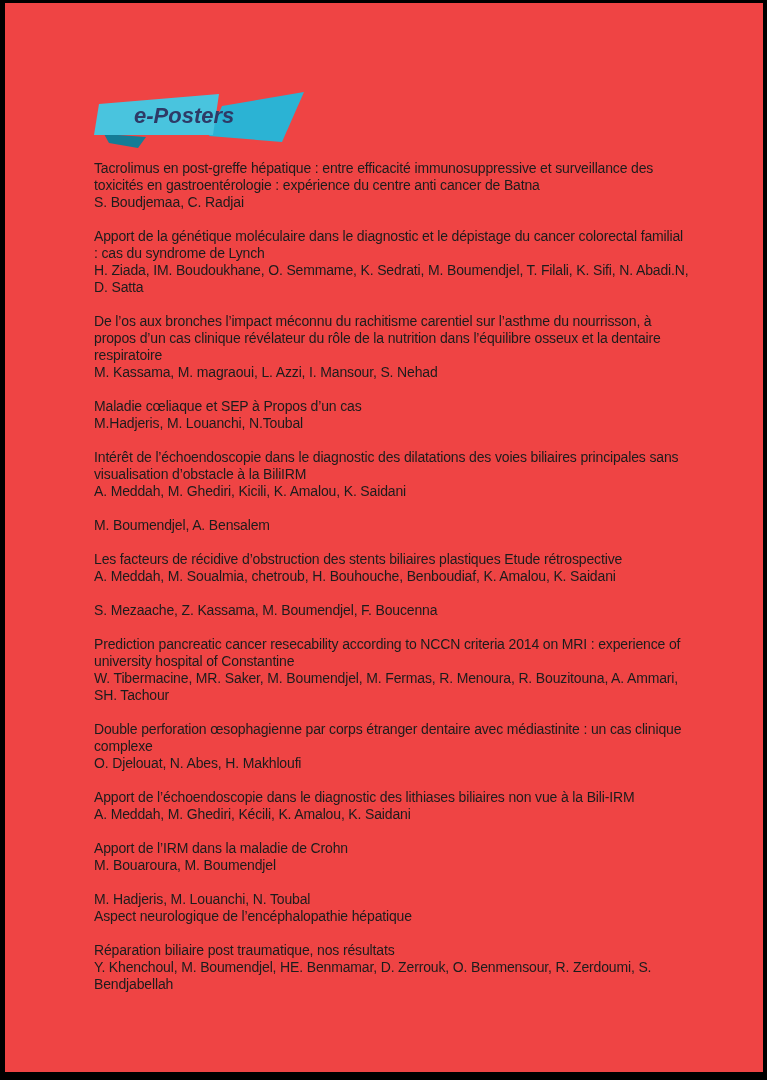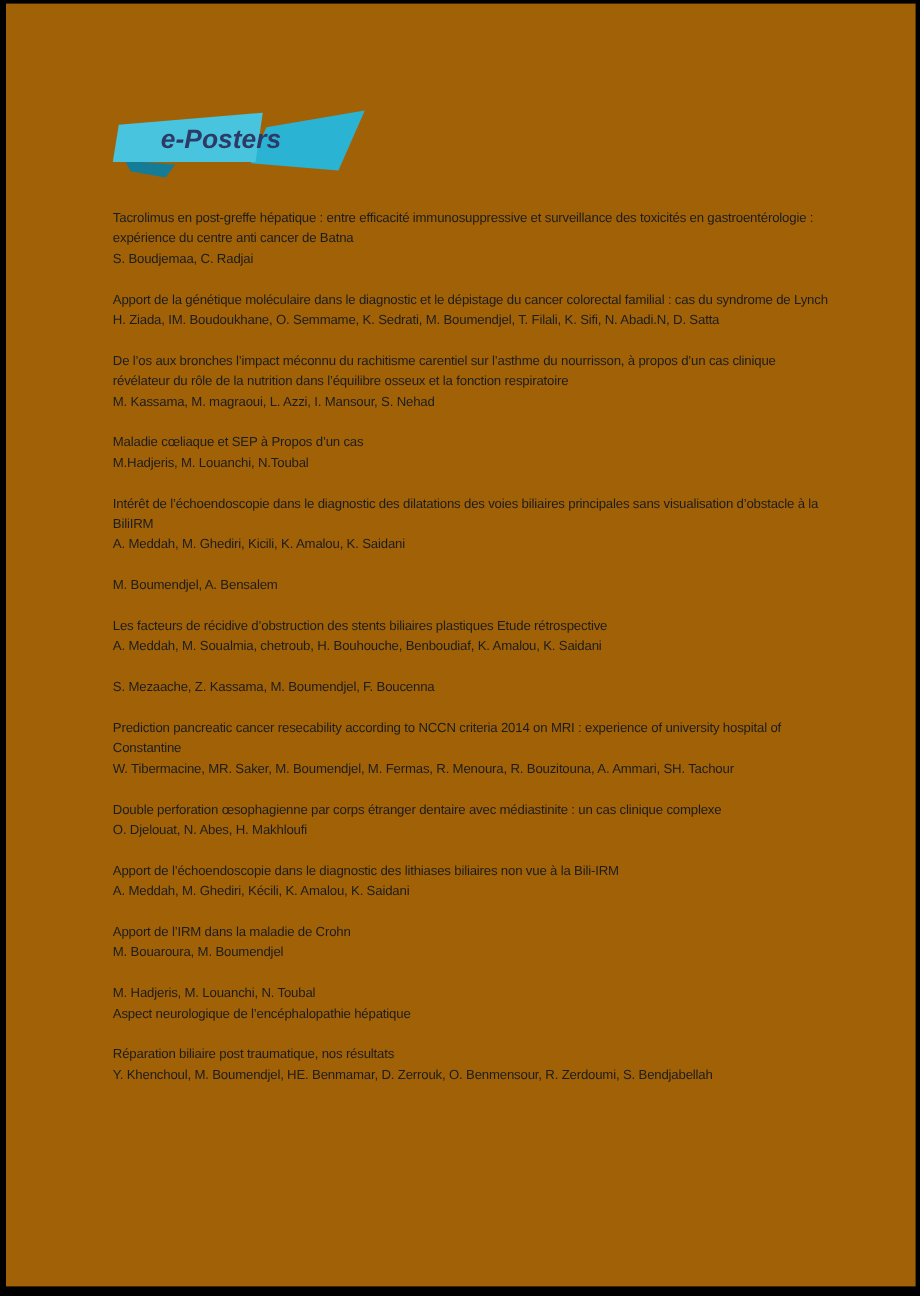--- a/index.html
+++ b/index.html
@@ -6,38 +6,38 @@
   body{
     width:767px;height:1080px;
     background:#000;
     position:relative;
     font-family:"Liberation Sans", sans-serif;
     overflow:hidden;
   }
   .page{
     position:absolute;
     left:5px;top:3px;right:4px;bottom:8px;
-    background:#a16207;
+    background:#ef4444;
   }
   .banner-svg{
     position:absolute;
     left:89px;top:87px;
     width:215px;height:64px;
   }
   .banner-text{
     font-family:"Liberation Sans", sans-serif;
     font-style:italic;
     font-weight:bold;
     font-size:22px;
   }
   .content{
     position:absolute;
-    left:89px;top:171px;
+    left:89px;top:157px;
     width:596px;
-    font-size:11px;
+    font-size:14px;
     line-height:17px;
     letter-spacing:-0.15px;
     color:#1c1c1c;
   }
   .entry{margin:0 0 17px 0;}
   .entry p{margin:0;}
 </style>
 </head>
 <body>
 
@@ -56,21 +56,21 @@
       <p>Tacrolimus en post-greffe hépatique : entre efficacité immunosuppressive et surveillance des toxicités en gastroentérologie : expérience du centre anti cancer de Batna</p>
       <p>S. Boudjemaa, C. Radjai</p>
     </section>
 
     <section class="entry">
       <p>Apport de la génétique moléculaire dans le diagnostic et le dépistage du cancer colorectal familial : cas du syndrome de Lynch</p>
       <p>H. Ziada, IM. Boudoukhane, O. Semmame, K. Sedrati, M. Boumendjel, T. Filali, K. Sifi, N. Abadi.N, D. Satta</p>
     </section>
 
     <section class="entry">
-      <p>De l’os aux bronches l’impact méconnu du rachitisme carentiel sur l’asthme du nourrisson, à propos d’un cas clinique révélateur du rôle de la nutrition dans l’équilibre osseux et la fonction respiratoire</p>
+      <p>De l’os aux bronches l’impact méconnu du rachitisme carentiel sur l’asthme du nourrisson, à propos d’un cas clinique révélateur du rôle de la nutrition dans l’équilibre osseux et la dentaire respiratoire</p>
       <p>M. Kassama, M. magraoui, L. Azzi, I. Mansour, S. Nehad</p>
     </section>
 
     <section class="entry">
       <p>Maladie cœliaque et SEP à Propos d’un cas</p>
       <p>M.Hadjeris, M. Louanchi, N.Toubal</p>
     </section>
 
     <section class="entry">
       <p>Intérêt de l’échoendoscopie dans le diagnostic des dilatations des voies biliaires principales sans visualisation d’obstacle à la BiliIRM</p>

